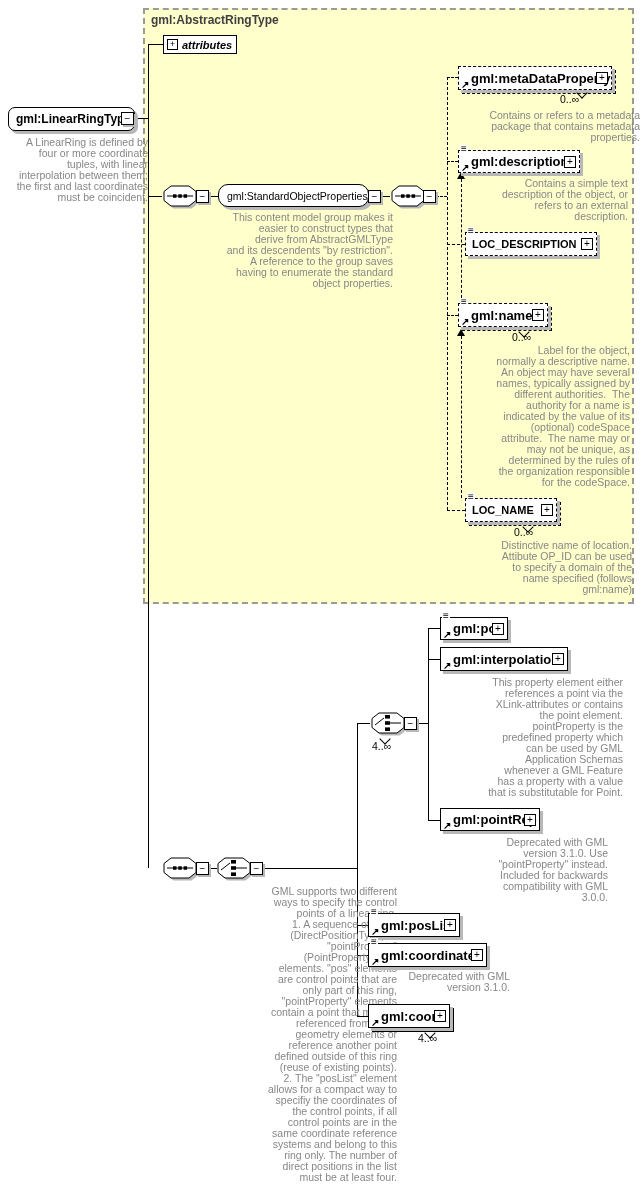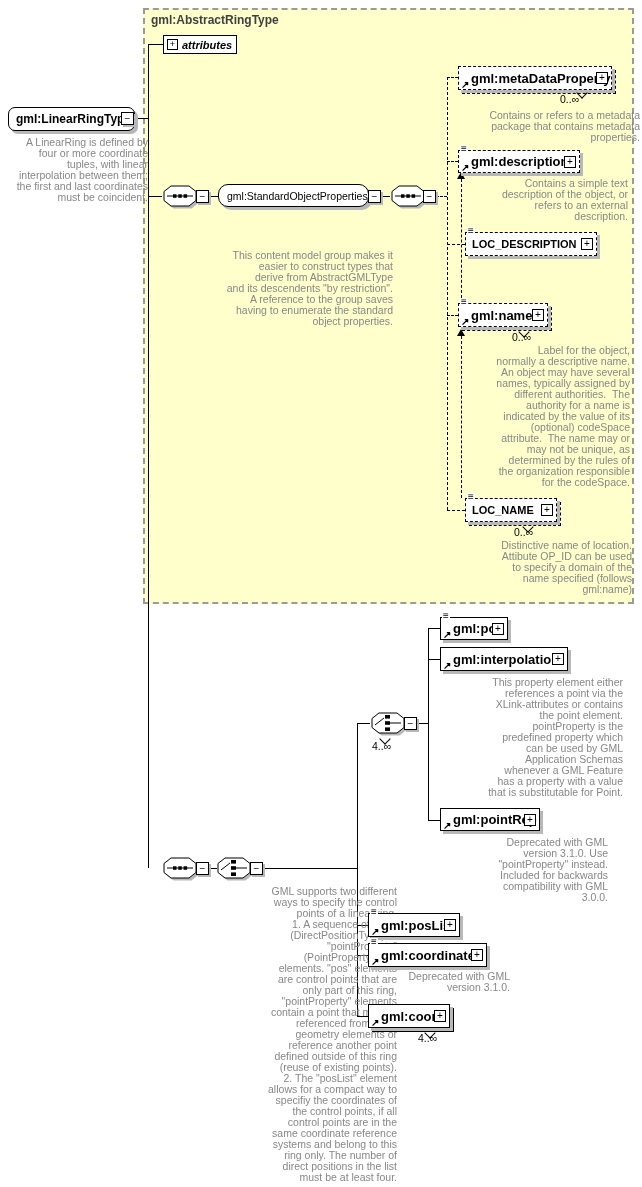--- a/index.html
+++ b/index.html
@@ -110,21 +110,21 @@
     <rect x="11" y="10.3" width="3.5" height="3.5"></rect>
       <rect x="16.3" y="10.3" width="3.5" height="3.5"></rect>
       <rect x="21.6" y="10.3" width="3.5" height="3.5"></rect>
   </svg>
   <div class="minusbox" style="left:196px;top:190px;">−</div>
 
   <div class="box group-box" style="left:218px;top:184px;width:151px;height:23px;">
     <span class="group-label">gml:StandardObjectProperties</span>
   </div>
   <div class="minusbox" style="left:368px;top:190px;">−</div>
-  <div class="anno" style="left:218px;top:212px;width:175px;margin-top:38px;">This content model group makes it
+  <div class="anno" style="left:218px;top:212px;width:175px;">This content model group makes it
 easier to construct types that
       derive from AbstractGMLType
 and its descendents "by restriction".
       A reference to the group saves
 having to enumerate the standard
 object properties.</div>
 
   <svg class="octa" style="left:390px;top:184px;" width="36" height="24" viewBox="0 0 36 24">
     <path d="M9,2 H27 L34,7.5 V16.5 L27,22 H9 L2,16.5 V7.5 Z" transform="translate(2.5,2.5)" fill="#b8b8b8"></path>
     <path d="M9,2 H27 L34,7.5 V16.5 L27,22 H9 L2,16.5 V7.5 Z" fill="#fff" stroke="#000"></path>

